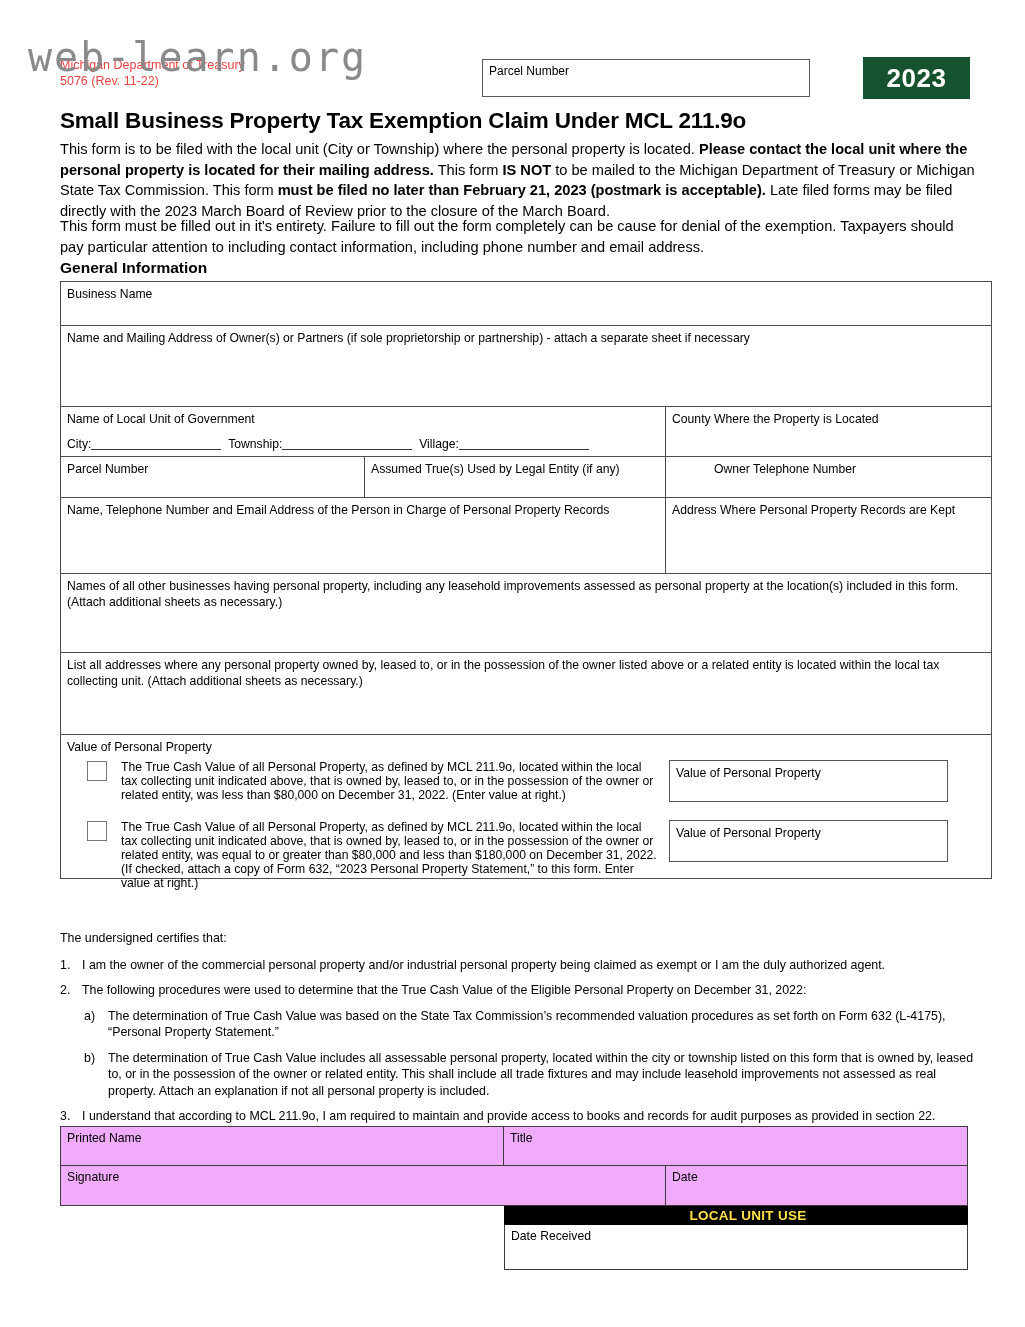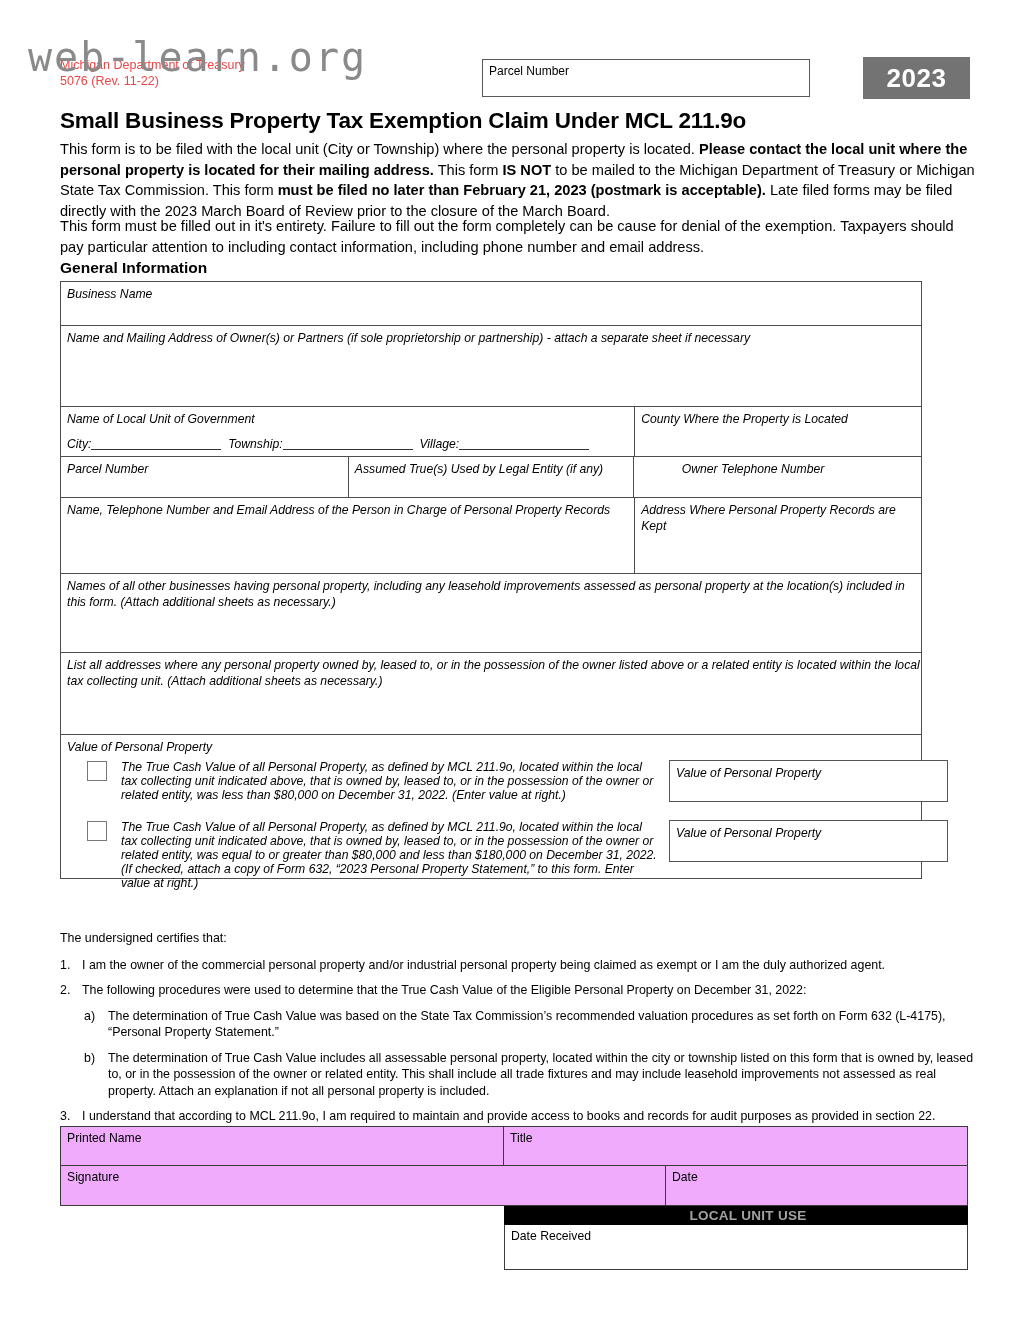--- a/index.html
+++ b/index.html
@@ -68,21 +68,21 @@
     font-size: 12px;
     padding: 4px 0 0 6px;
     display: block;
   }
   .year-badge {
     position: absolute;
     left: 803px;
     top: 0px;
     width: 107px;
     height: 42px;
-    background: #737373;
+    background: #14532d;
     color: #ffffff;
     font-size: 26px;
     font-weight: bold;
     display: flex;
     align-items: center;
     justify-content: center;
     letter-spacing: 0.5px;
   }
 
   
@@ -142,22 +142,21 @@
     font-size: 12.2px;
     line-height: 16px;
   }
   .cell.divider { border-left: 1px solid #4d4d4d; }
   .cell .lbl { display: block; font-size: 12.2px; }
 
   
   #general-table {
     left: 60px;
     top: 281px;
-    width: 862px;
-    font-style: italic;
+    width: 932px;
   }
   .r-business  { height: 44px; }
   .r-owner     { height: 81px; }
   .r-localunit { height: 50px; }
   .r-parcel    { height: 41px; }
   .r-datebiz   { height: 41px; }
   .r-records   { height: 76px; }
   .r-othbiz    { height: 79px; }
   .r-addr      { height: 82px; }
   .r-value     { height: 143px; }
@@ -248,21 +247,21 @@
     padding: 4px 0 0 6px;
     font-size: 12.2px;
     background: #f0abfc;
   }
   .r-printed { height: 40px; }
   .r-sign    { height: 40px; }
 
   .localunit-bar {
     box-sizing: border-box;
     background: #000000;
-    color: #a3a3a3;
+    color: #fde047;
     font-size: 13.5px;
     font-weight: bold;
     text-align: center;
     height: 19px;
     line-height: 19px;
     letter-spacing: 0.3px;
     padding-left: 24px;
   }
   .daterec-cell {
     box-sizing: border-box;

